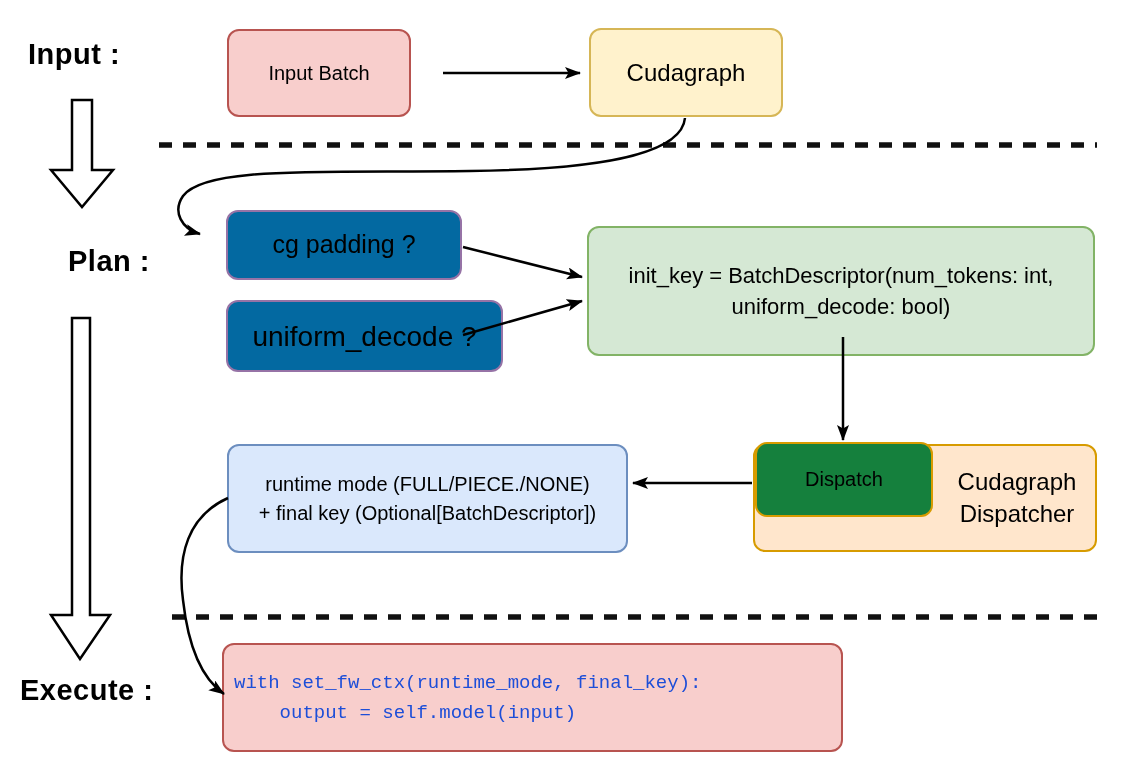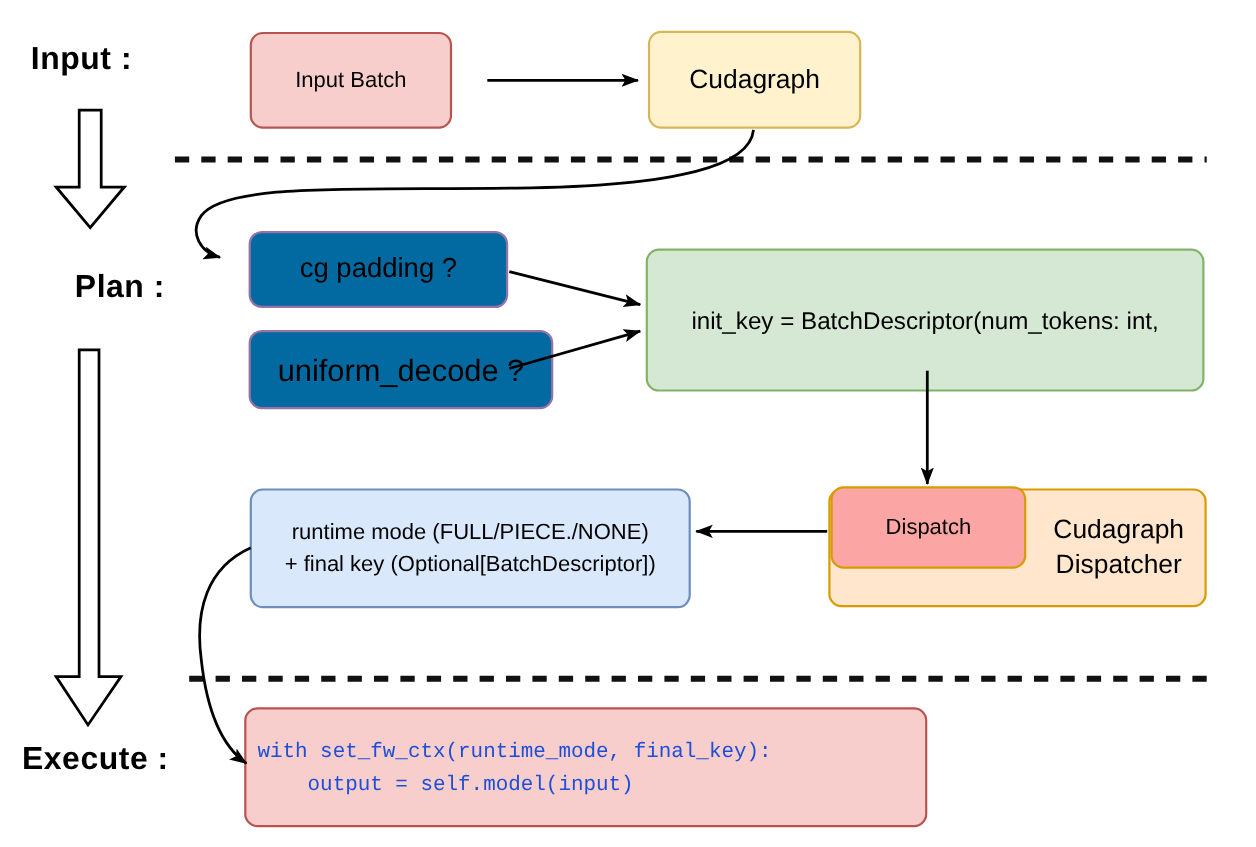--- a/index.html
+++ b/index.html
@@ -14,21 +14,21 @@
     position:absolute;box-sizing:border-box;border:2px solid;border-radius:12px;
     display:flex;flex-direction:column;align-items:center;justify-content:center;
     text-align:center;line-height:1.25;
   }
   .node.red   {background:#f8cecc;border-color:#b85450;}
   .node.yellow{background:#fff2cc;border-color:#d6b656;}
   .node.purple{background:#0369a1;border-color:#9673a6;}
   .node.green {background:#d5e8d4;border-color:#82b366;}
   .node.blue  {background:#dae8fc;border-color:#6c8ebf;}
   .node.orange-outer{background:#ffe6cc;border-color:#d79b00;}
-  .node.orange-inner{background:#fca5a5;border-color:#d79b00;}
+  .node.orange-inner{background:#15803d;border-color:#d79b00;}
 
   #input-batch   {left:227px;top:29px; width:184px;height:88px;font-size:20px;}
   #preprocess    {left:589px;top:28px; width:194px;height:89px;font-size:24px;}
   #cg-padding    {left:226px;top:210px;width:236px;height:70px;font-size:25px;}
   #uniform-decode{left:226px;top:300px;width:277px;height:72px;font-size:28px;}
   #init-key      {left:587px;top:226px;width:508px;height:130px;font-size:22px;line-height:31px;}
   #runtime-mode  {left:227px;top:444px;width:401px;height:109px;font-size:20px;line-height:29px;}
   #dispatcher    {left:753px;top:444px;width:344px;height:108px;}
   #dispatcher .side-label{
     position:absolute;left:183px;top:0;width:158px;height:100%;
@@ -64,20 +64,21 @@
   <div class="node purple" id="cg-padding">
     <span>cg padding ?</span>
   </div>
 
   <div class="node purple" id="uniform-decode">
     <span>uniform_decode ?</span>
   </div>
 
   <div class="node green" id="init-key">
     <span>init_key = BatchDescriptor(num_tokens: int,</span>
+    <span>uniform_decode: bool)</span>
   </div>
 
   <div class="node blue" id="runtime-mode">
     <span>runtime mode (FULL/PIECE./NONE)</span>
     <span>+ final key (Optional[BatchDescriptor])</span>
   </div>
 
   <div class="node orange-outer" id="dispatcher">
     <div class="side-label">
       <span>Cudagraph</span>

